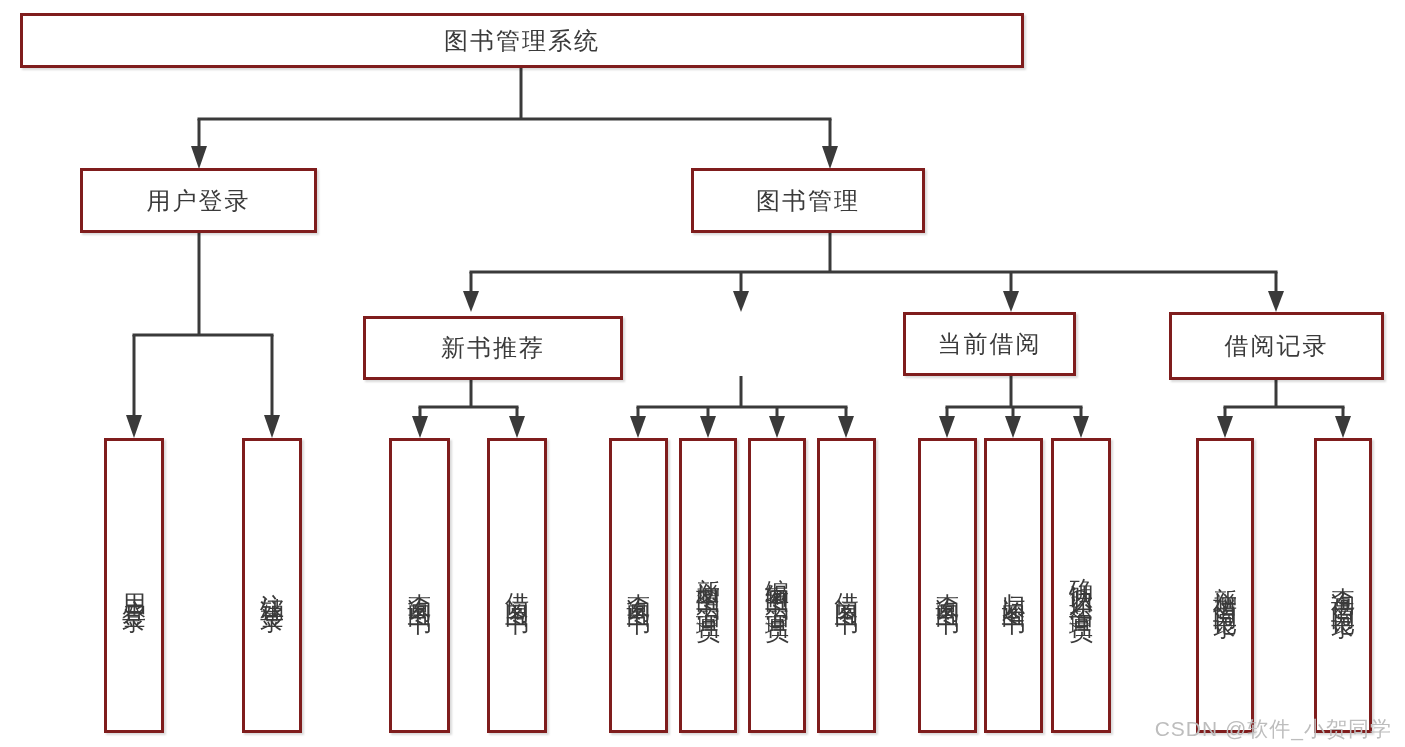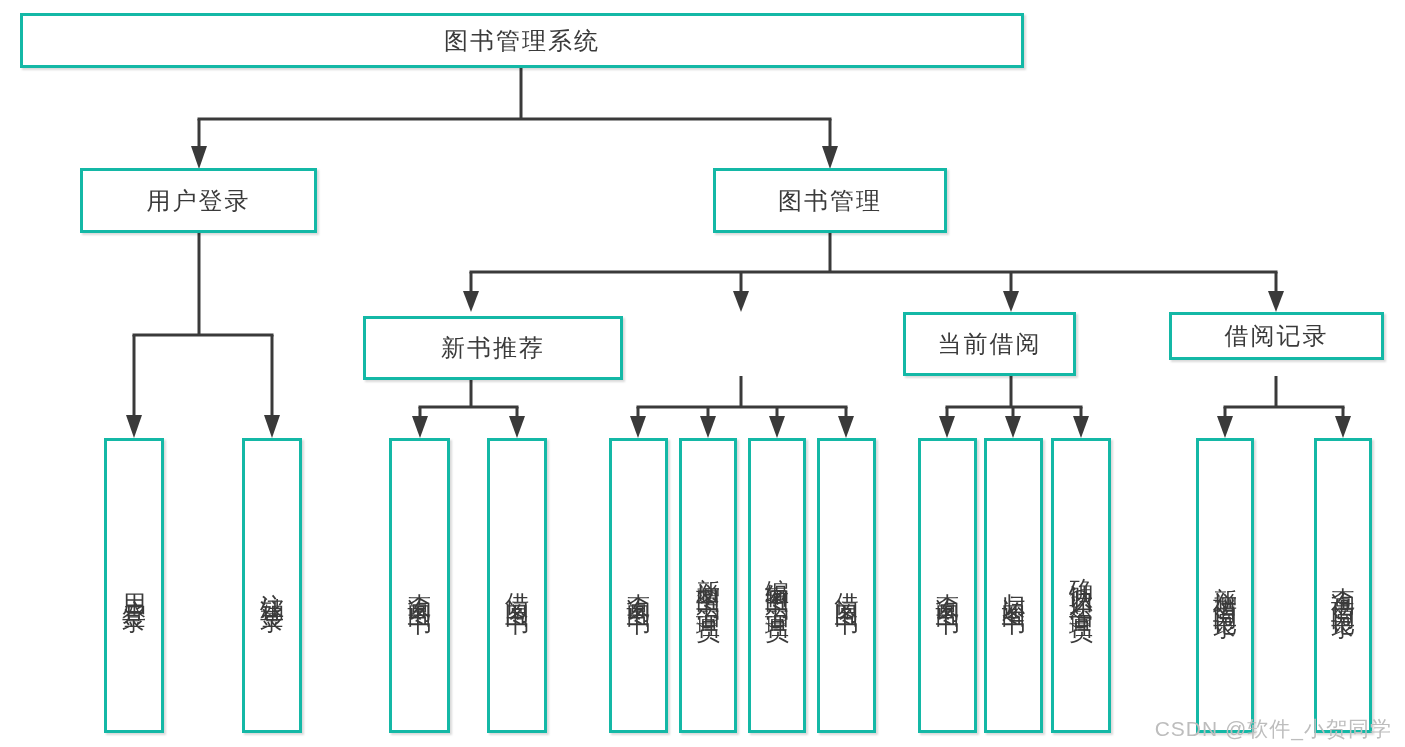--- a/index.html
+++ b/index.html
@@ -13,21 +13,21 @@
   }
   .connector-layer {
     position: absolute;
     left: 0; top: 0;
     width: 1405px; height: 747px;
     z-index: 1;
   }
   .node {
     position: absolute;
     box-sizing: border-box;
-    border: 3px solid #14b8a6;
+    border: 3px solid #7f1d1d;
     background: #ffffff;
     display: flex;
     align-items: center;
     justify-content: center;
     color: #3a3a3a;
     z-index: 2;
     box-shadow: 2px 2px 2px rgba(0,0,0,0.15);
   }
   .h-node span {
     font-size: 24px;
@@ -134,31 +134,31 @@
     </g>
   </svg>
 
   <div class="node h-node" style="left:20px;top:13px;width:1004px;height:55px">
     <span>图书管理系统</span>
   </div>
 
   <div class="node h-node" style="left:80px;top:168px;width:237px;height:65px">
     <span>用户登录</span>
   </div>
-  <div class="node h-node" style="left:713px;top:168px;width:234px;height:65px">
+  <div class="node h-node" style="left:691px;top:168px;width:234px;height:65px">
     <span>图书管理</span>
   </div>
 
   <div class="node h-node" style="left:363px;top:316px;width:260px;height:64px">
     <span>新书推荐</span>
   </div>
   <div class="node h-node" style="left:903px;top:312px;width:173px;height:64px">
     <span>当前借阅</span>
   </div>
-  <div class="node h-node" style="left:1169px;top:312px;width:215px;height:48px">
+  <div class="node h-node" style="left:1169px;top:312px;width:215px;height:68px">
     <span>借阅记录</span>
   </div>
 
   <div class="node v-node" style="left:104px;top:438px;width:60px;height:295px">
     <span>用户登录</span>
   </div>
   <div class="node v-node" style="left:242px;top:438px;width:60px;height:295px">
     <span>注销登录</span>
   </div>
 

